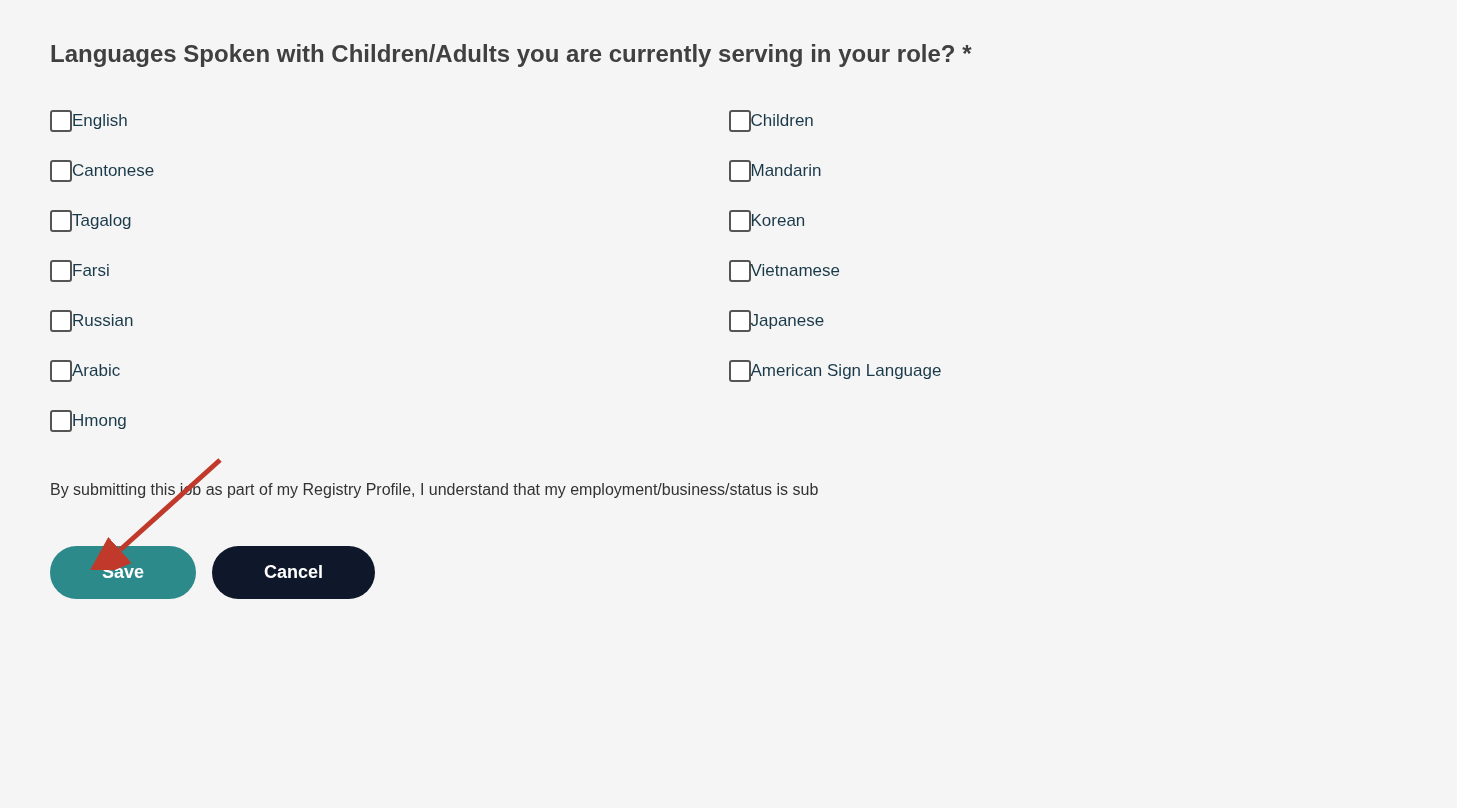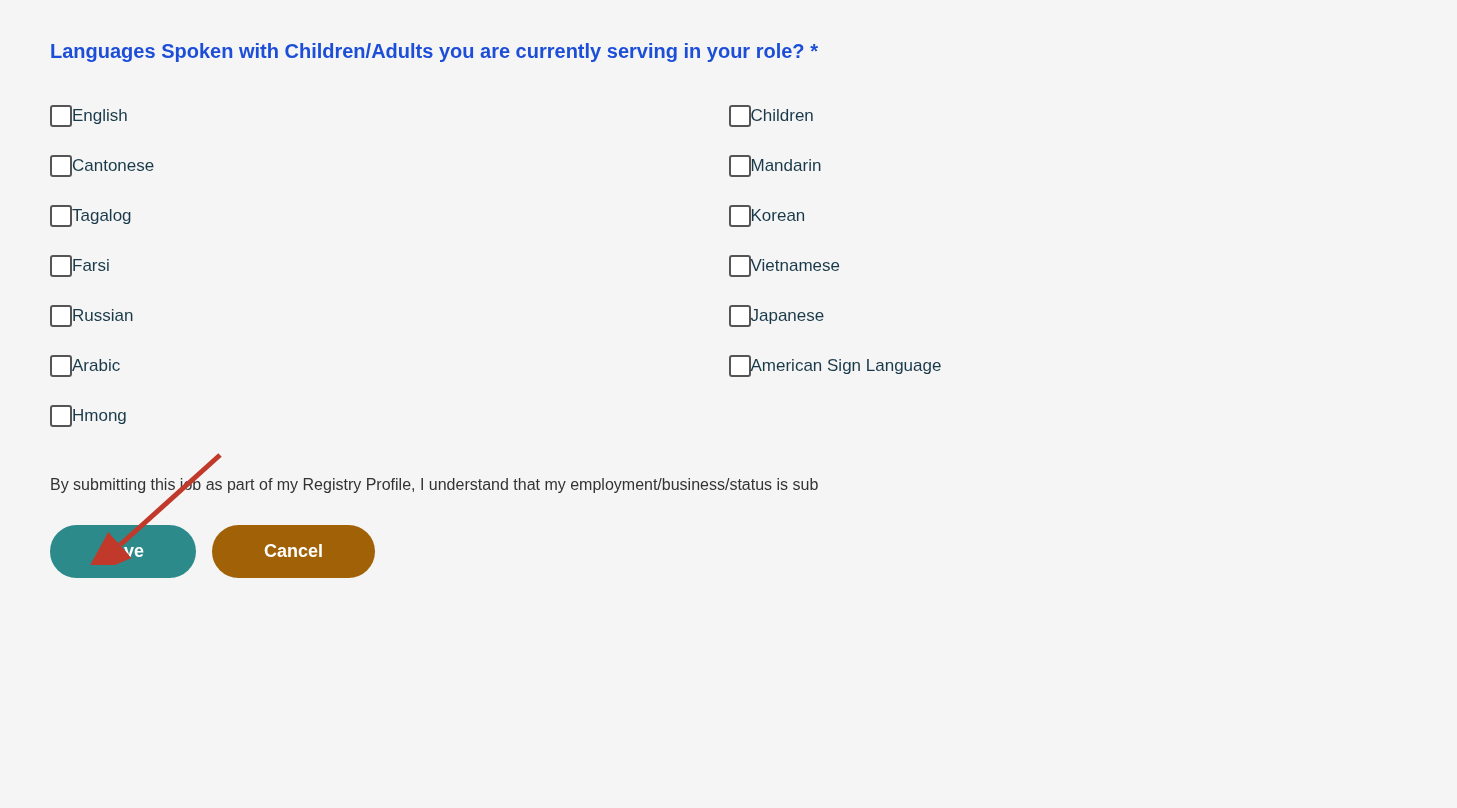--- a/index.html
+++ b/index.html
@@ -13,22 +13,22 @@
       font-family: Arial, sans-serif;
       font-size: 16px;
       color: #1a3a4a;
       padding: 40px 50px;
       width: 1457px;
       min-height: 808px;
     }
 
     .question-title {
       font-weight: bold;
-      font-size: 20px;
-      color: #1d4ed8;
+      font-size: 24px;
+      color: #404040;
       margin-bottom: 28px;
     }
 
     .languages-grid {
       display: grid;
       grid-template-columns: 1fr 1fr;
       gap: 0;
       margin-bottom: 32px;
     }
 
@@ -79,28 +79,29 @@
 
     .btn-save, .btn-cancel {
       padding: 16px 52px;
       border-radius: 50px;
       border: none;
       font-size: 18px;
       font-weight: bold;
       cursor: pointer;
       color: white;
       background-color: #3a9a9a;
+      margin-top: 16px;
     }
 
     .btn-save {
       background-color: #2d8a8a;
     }
 
     .btn-cancel {
-      background-color: #a16207;
+      background-color: #0f172a;
     }
 
     .arrow-svg {
       position: absolute;
       left: -10px;
       top: -80px;
     }
   </style>
 </head>
 <body>

